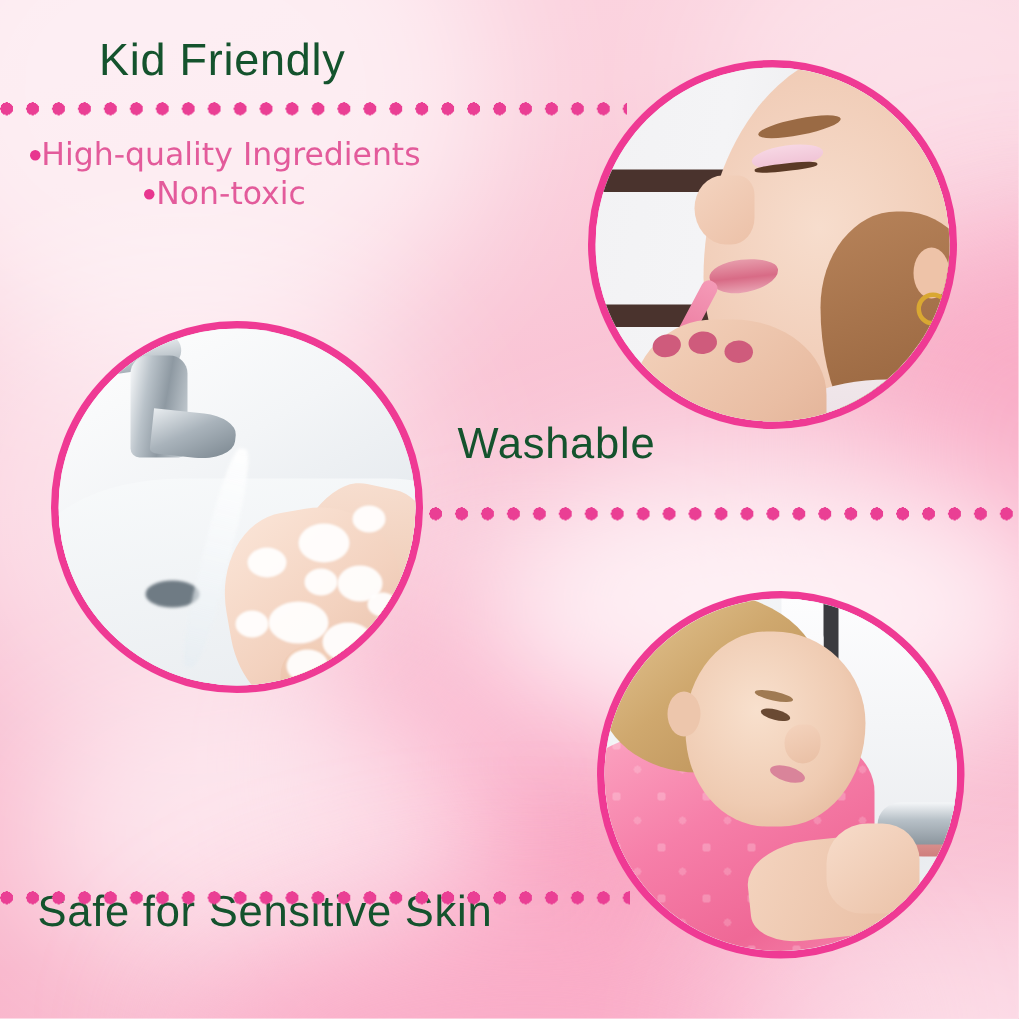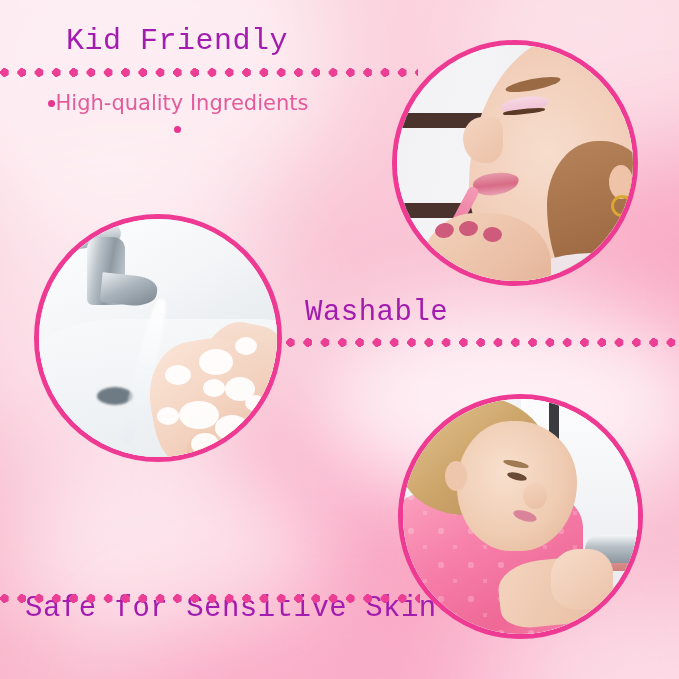--- a/index.html
+++ b/index.html
@@ -81,42 +81,41 @@
     background-repeat: repeat-x;
     --dot: #ea3f94;
   }
   .dots-kid      { left: 0;    top: 68px;  width: 418px; }
   .dots-wash     { left: 286px; top: 338px; width: 393px; }
   .dots-safe     { left: 0;    top: 594px; width: 420px; }
 
   
   .headline {
     position: absolute;
-    color: #a21caf;
-    font-family: Liberation Mono, monospace;
+    color: #14532d;
+    font-family: Liberation Sans, sans-serif;
     font-weight: 400;
     letter-spacing: 0.5px;
     white-space: nowrap;
   }
   .h-kid   { left: 66px;  top: 24px;  font-size: 30px; }
-  .h-wash  { left: 305px; top: 296px; font-size: 29px; }
+  .h-wash  { left: 305px; top: 280px; font-size: 29px; }
   .h-safe  { left: 25px;  top: 548px; font-size: 29px; margin-top: 44px; }
 
   
   .bullets {
     position: absolute;
     left: 0;
     top: 90px;
     width: 300px;
     text-align: center;
     color: #e35b9b;
     font-size: 21px;
     line-height: 26px;
     font-family: "DejaVu Sans", sans-serif;
-    padding-left: 28px;
   }
   .bullets .line { white-space: nowrap; }
   .bullets .bullet-dot {
     display: inline-block;
     width: 7px; height: 7px;
     border-radius: 50%;
     background: #e8368f;
     vertical-align: middle;
     margin-right: 1px;
     position: relative;
@@ -408,21 +407,21 @@
   <div class="bg-blob b4"></div>
   <div class="bg-blob b7"></div>
   <div class="bg-blob b8"></div>
 
   <div class="headline h-kid">Kid Friendly</div>
 
   <div class="dots dots-kid"></div>
 
   <div class="bullets">
     <div class="line"><span class="bullet-dot"></span><span>High-quality Ingredients</span></div>
-    <div class="line"><span class="bullet-dot"></span></div>
+    <div class="line"><span class="bullet-dot"></span><span>Non-toxic</span></div>
   </div>
 
   <div class="photo-circle c-lips">
     <div class="scene">
       <div class="lips-bg"></div>
       <div class="lips-shelf s1"></div>
       <div class="lips-shelf s2"></div>
       <div class="lips-hair"></div>
       <div class="lips-face"></div>
       <div class="lips-hair2"></div>

